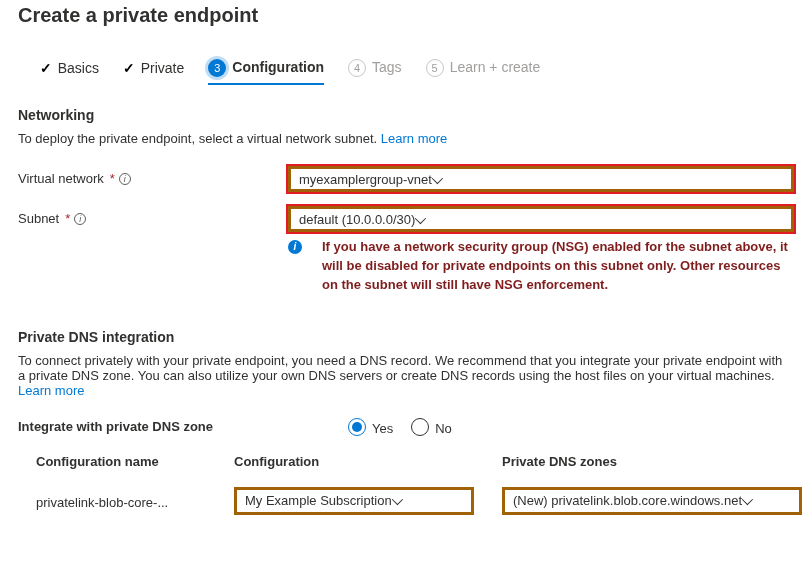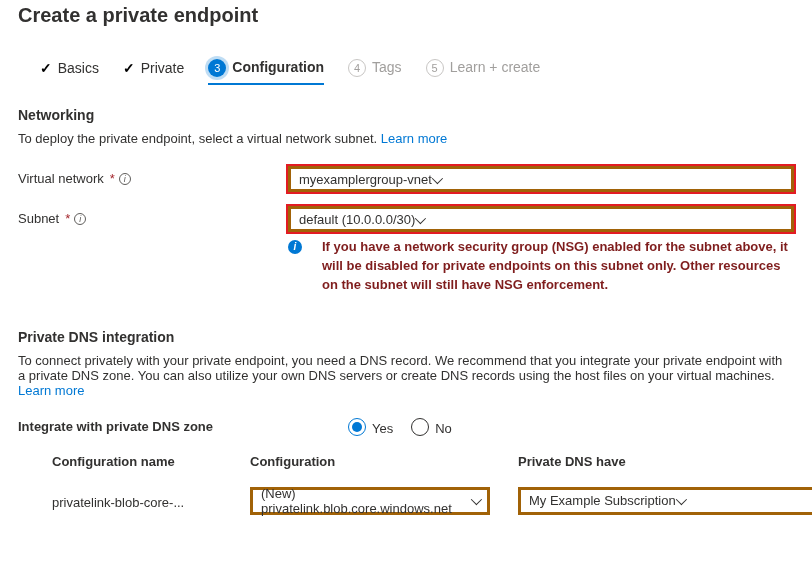--- a/index.html
+++ b/index.html
@@ -161,21 +161,21 @@
       justify-content: center;
     }
     .radio-circle.selected { border: 1px solid #0078d4; }
     .radio-circle.selected::after {
       content: "";
       width: 10px; height: 10px;
       border-radius: 50%;
       background: #0078d4;
     }
 
-    .dns-table { margin-top: 18px; margin-left: 34px; }
+    .dns-table { margin-top: 18px; margin-left: 18px; }
     .dns-header {
       display: grid;
       grid-template-columns: 170px 240px 300px;
       gap: 28px;
       font-weight: 600;
       padding-bottom: 10px;
     }
     .dns-row {
       display: grid;
       grid-template-columns: 170px 240px 300px;
@@ -278,26 +278,26 @@
         <span>No</span>
       </label>
     </div>
   </div>
 </div>
 
 <div class="dns-table">
   <div class="dns-header">
     <div>Configuration name</div>
     <div>Configuration</div>
-    <div>Private DNS have</div>
+    <div>Private DNS zones</div>
   </div>
   <div class="dns-row">
     <div class="cfg-name">privatelink-blob-core-...</div>
     <div class="dropdown">
+      <span>My Example Subscription</span>
+      <span class="chevron-down"></span>
+    </div>
+    <div class="dropdown">
       <span>(New) privatelink.blob.core.windows.net</span>
       <span class="chevron-down"></span>
     </div>
-    <div class="dropdown">
-      <span>My Example Subscription</span>
-      <span class="chevron-down"></span>
-    </div>
   </div>
 </div>
 
 </body></html>

